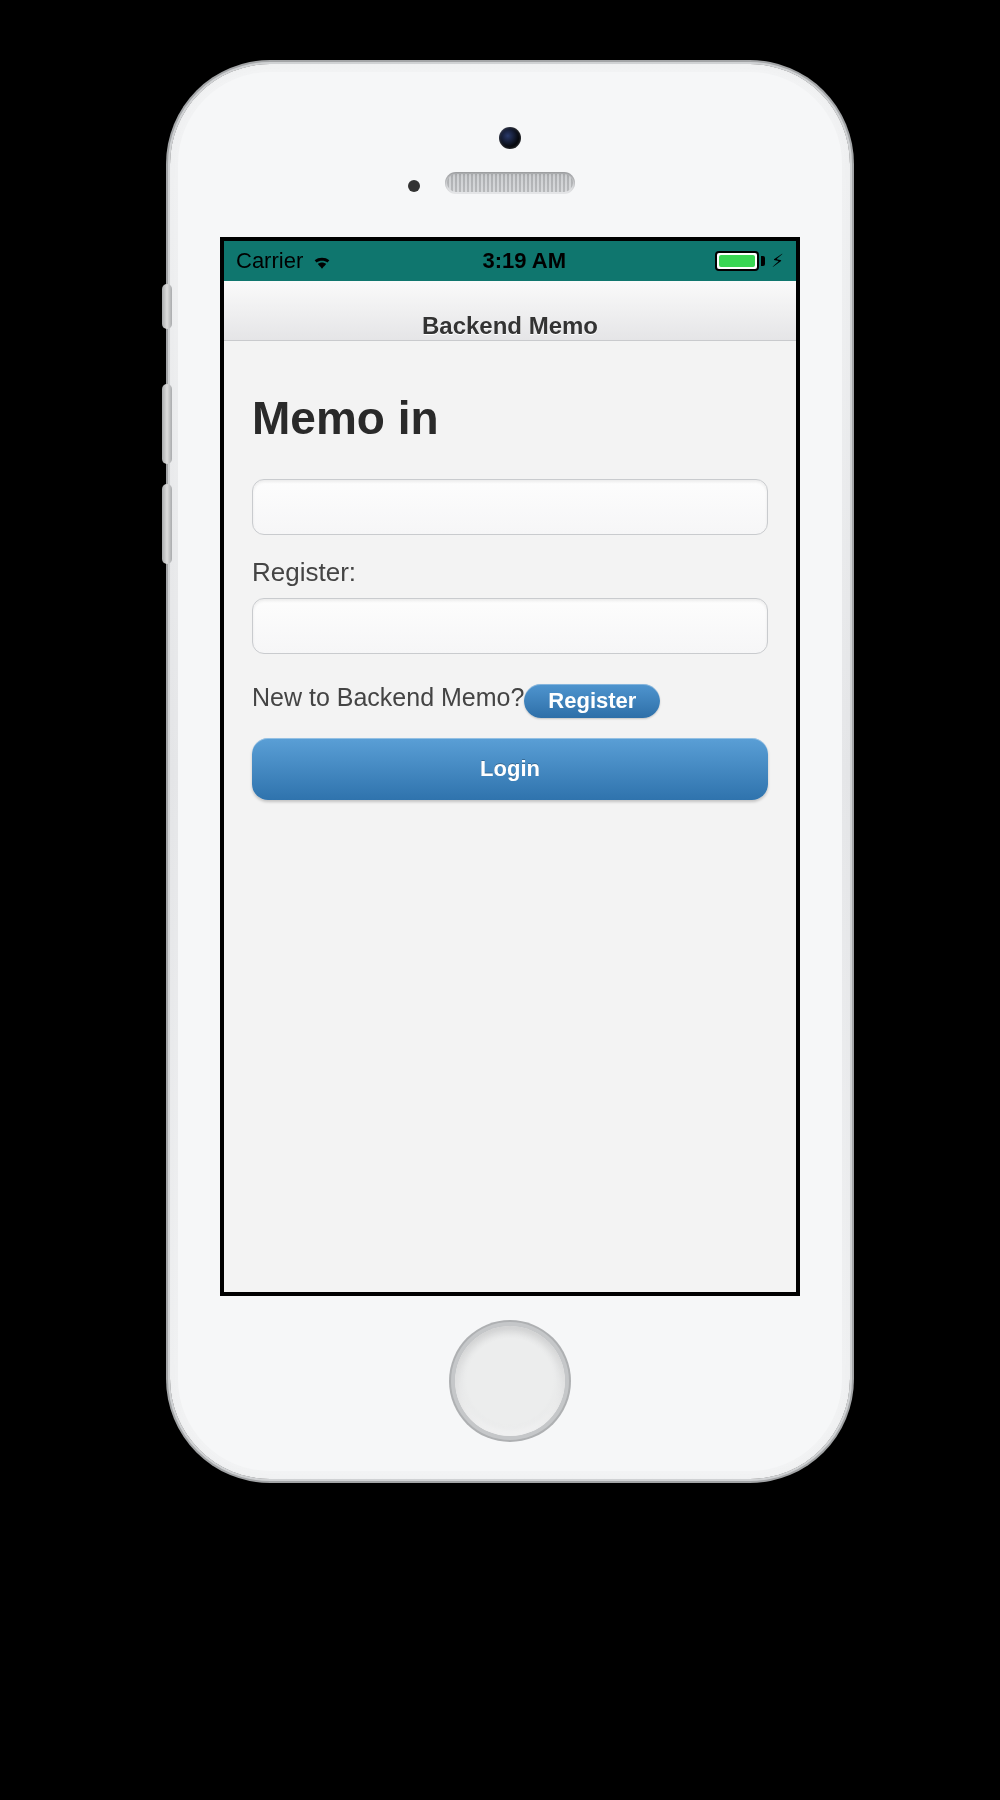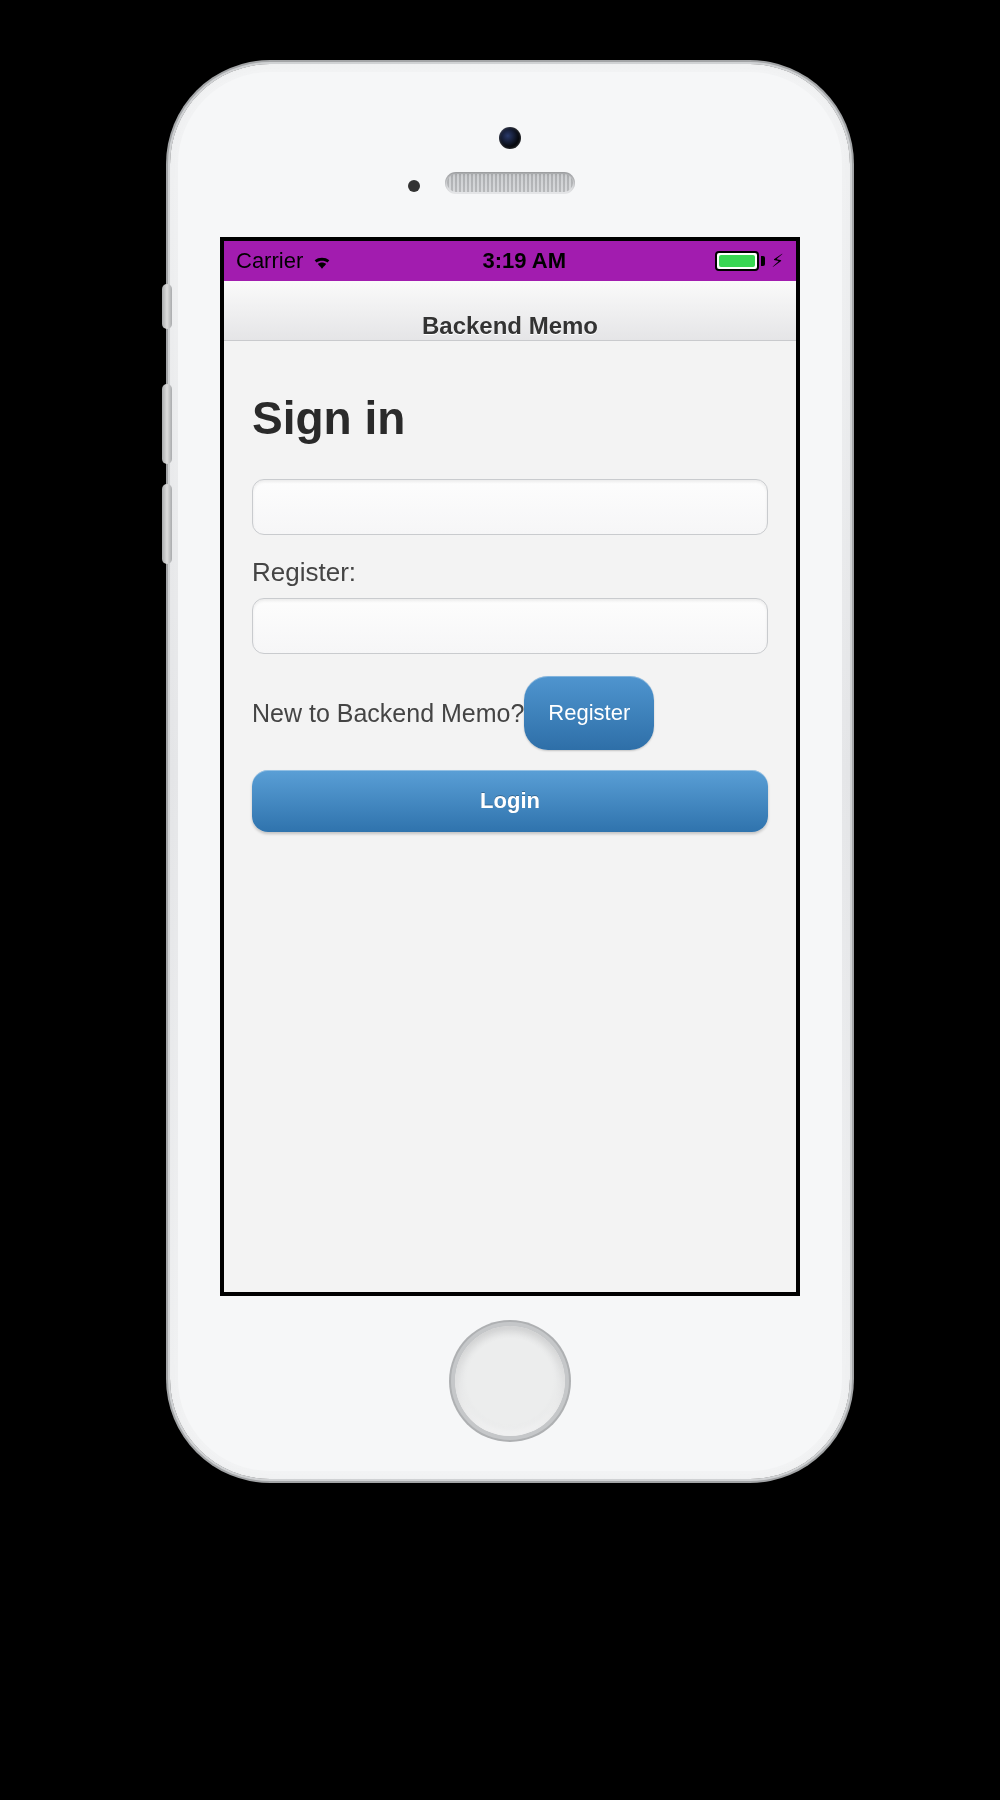--- a/index.html
+++ b/index.html
@@ -86,21 +86,21 @@
   
   .screen {
     position:absolute;
     left:42px; right:42px; top:165px; bottom:175px;
     background:#f3f3f3;
     border:4px solid #000;
     overflow:hidden;
   }
   .statusbar {
     height:40px;
-    background:#a21caf;
+    background:#0f766e;
     display:flex; align-items:center; justify-content:space-between;
     padding:0 12px;
     font-size:22px;
     color:#000;
   }
   .sb-left { display:flex; align-items:center; gap:8px; }
   .wifi {
     width:22px; height:22px; position:relative;
   }
   .wifi svg { display:block; }
@@ -150,25 +150,26 @@
   }
   .register-row{
     display:flex; align-items:center; 
     margin-bottom:20px;
   }
   .register-prompt{
     font-size:25px; color:#444;
   }
   .btn-pill{
     background: linear-gradient(180deg,#4f95cf,#2e6fa8);
-    color:#fff; font-weight:400; font-size:22px;
+    color:#fff; font-weight:700; font-size:22px;
     border:none; border-radius:24px;
-    padding:24px 24px;
+    padding:4px 24px;
     box-shadow: inset 0 1px 0 rgba(255,255,255,0.3), 0 1px 2px rgba(0,0,0,0.2);
     cursor:pointer;
+    margin-top:8px;
   }
   .btn-primary{
     display:block; width:100%;
     background: linear-gradient(180deg,#5a9fd6,#2f73ad);
     color:#fff; font-weight:700; font-size:22px;
     border:none; border-radius:16px;
     padding:18px 0;
     box-shadow: inset 0 1px 0 rgba(255,255,255,0.35), 0 2px 3px rgba(0,0,0,0.2);
     text-shadow:0 -1px 0 rgba(0,0,0,0.25);
     cursor:pointer;
@@ -209,21 +210,21 @@
             </div>
             <span class="bolt">⚡︎</span>
           </div>
         </div>
 
         <div class="titlebar">
           <span>Backend Memo</span>
         </div>
 
         <div class="content">
-          <div class="heading">Sign in</div>
+          <div class="heading">Memo in</div>
 
           <input class="text-input" type="text" value="" style="">
 
           <div class="field-label">Register:</div>
           <input class="text-input" type="password" value="" style="">
 
           <div class="register-row">
             <span class="register-prompt">New to Backend Memo?</span>
             <button class="btn-pill">Register</button>
           </div>

